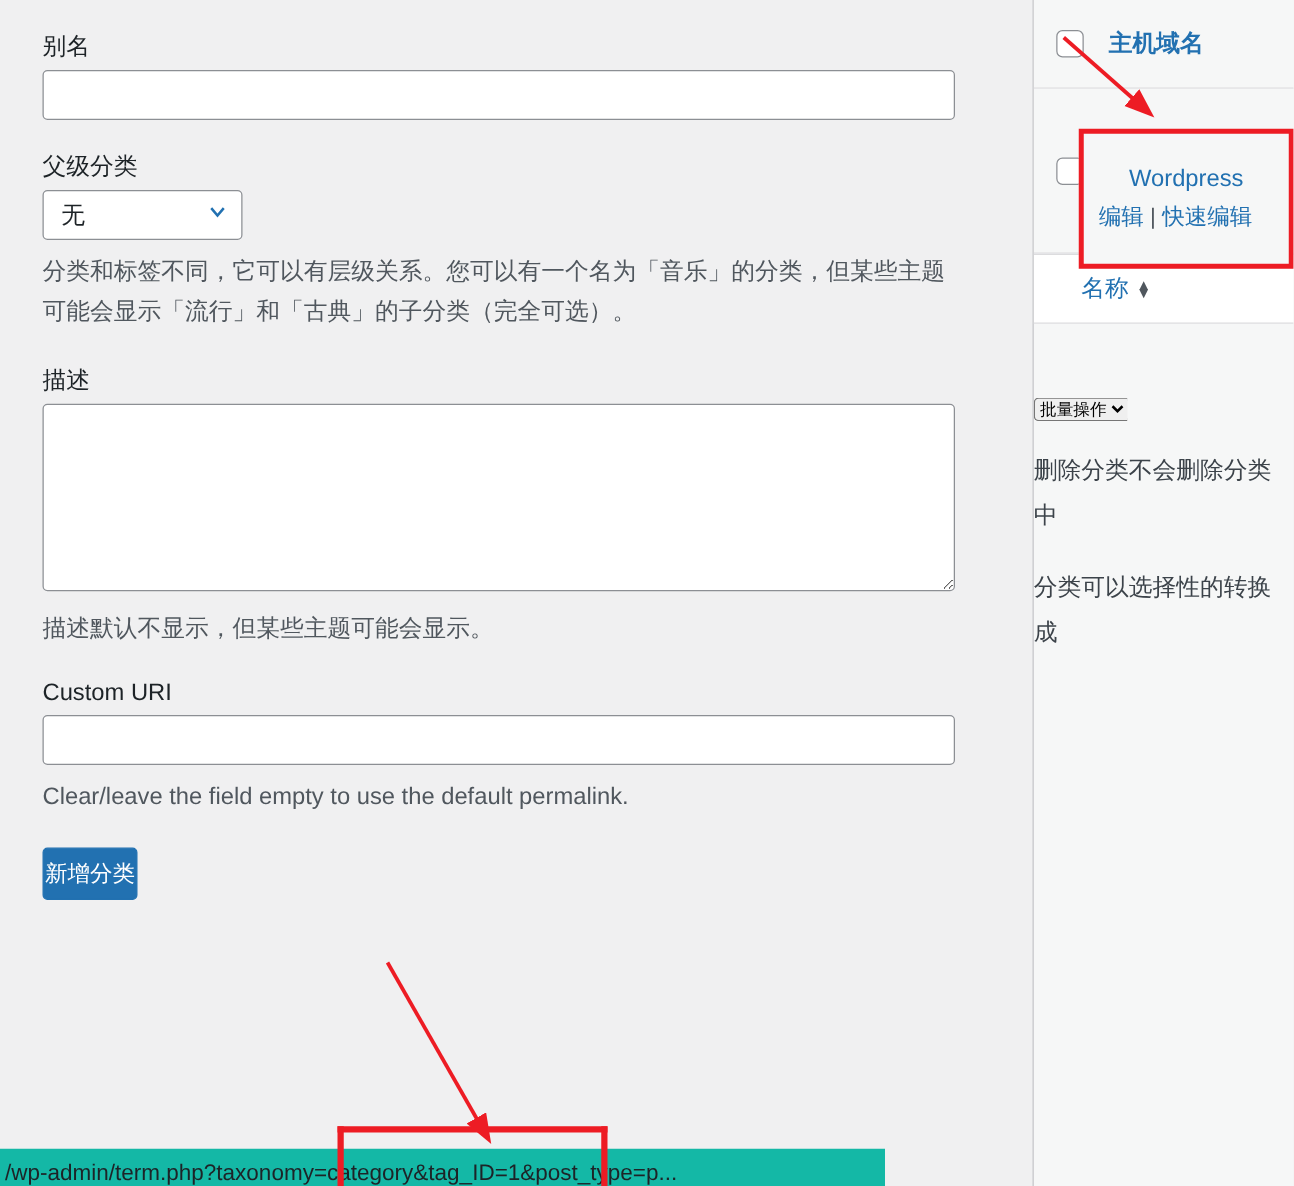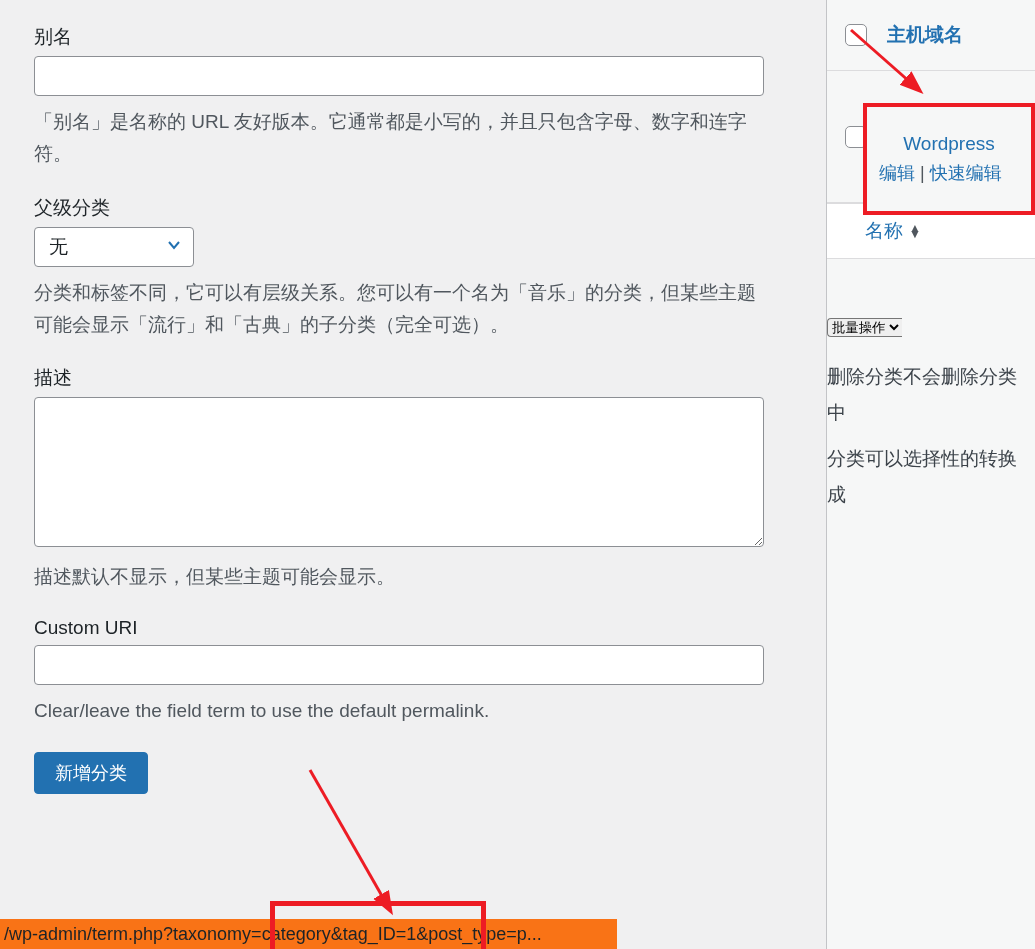--- a/index.html
+++ b/index.html
@@ -79,21 +79,21 @@
     background: #fff;
     padding: 8px;
     font-size: 16px;
     resize: both;
   }
   .btn-primary {
     background: #2271b1;
     color: #fff;
     border: 1px solid #2271b1;
     border-radius: 4px;
-    padding: 8px 20px;
+    padding: 8px 1px;
     font-size: 18px;
     cursor: pointer;
   }
 
   
   .cat-row {
     border-bottom: 1px solid #dcdcde;
     padding: 22px 0 22px 18px;
     display: flex;
     align-items: center;
@@ -168,27 +168,27 @@
     position: absolute;
     pointer-events: none;
   }
 
   
   .status-bar {
     position: absolute;
     bottom: 0;
     left: 0;
     height: 30px;
-    background: #f97316;
-    display: flex;
-    align-items: center;
+    background: #14b8a6;
+    display: flex;
+    align-items: flex-end;
     padding: 0 4px;
     font-size: 18px;
     color: #1d2327;
-    width: 617px;
+    width: 708px;
   }
   .red-box-bottom {
     position: absolute;
     bottom: 0;
     left: 270px;
     width: 216px;
     height: 48px;
     border: 5px solid #ed1c24;
     border-bottom: none;
     pointer-events: none;
@@ -201,21 +201,20 @@
 </style>
 </head>
 <body>
 
 <div class="layout">
   <div class="left-col">
 
     <div class="form-field">
       <label>别名</label>
       <input type="text" value="" style="">
-      <p class="desc">「别名」是名称的 URL 友好版本。它通常都是小写的，并且只包含字母、数字和连字符。</p>
     </div>
 
     <div class="form-field">
       <label>父级分类</label>
       <div class="select-wrap">
         <select>
           <option>无</option>
         </select>
         <span class="chev">
           <svg width="16" height="16" viewBox="0 0 16 16">
@@ -228,21 +227,21 @@
 
     <div class="form-field">
       <label>描述</label>
       <textarea style=""></textarea>
       <p class="desc">描述默认不显示，但某些主题可能会显示。</p>
     </div>
 
     <div class="form-field">
       <label>Custom URI</label>
       <input type="text" value="" style="">
-      <p class="desc">Clear/leave the field term to use the default permalink.</p>
+      <p class="desc">Clear/leave the field empty to use the default permalink.</p>
     </div>
 
     <button class="btn-primary">新增分类</button>
 
     
     <svg class="arrow" style="left:280px; top:760px;" width="140" height="170">
       <defs>
         <marker id="ah1" markerWidth="10" markerHeight="10" refX="6" refY="3" orient="auto">
           <path d="M0,0 L0,6 L8,3 z" fill="#ed1c24"></path>
         </marker>
@@ -294,21 +293,21 @@
       </div>
 
       <div class="bulk-wrap">
         <select style="border-right:none; border-radius:4px 0 0 4px;margin-top:37px;">
           <option>批量操作</option>
         </select>
       </div>
 
       <div class="right-bottom">
         <p class="info-text">删除分类不会删除分类中</p>
-        <p class="info-text" style="margin-top:10px;">分类可以选择性的转换成</p>
+        <p class="info-text" style="margin-top:22px;">分类可以选择性的转换成</p>
       </div>
     </div>
   </div>
 </div>
 
 <div class="status-bar">
   <span>/wp-admin/term.php?taxonomy=category&amp;tag_ID=1&amp;post_type=p...</span>
 </div>
 <div class="red-box-bottom"></div>
 

